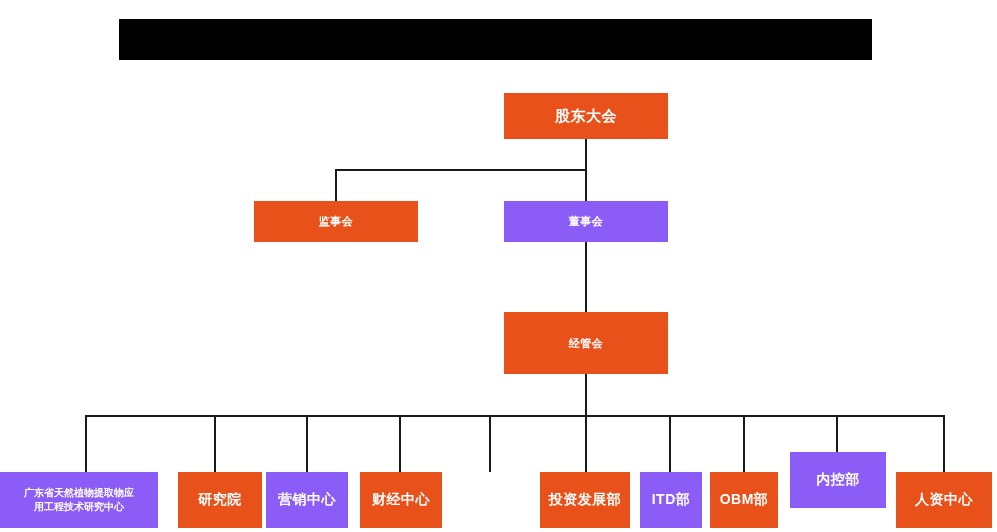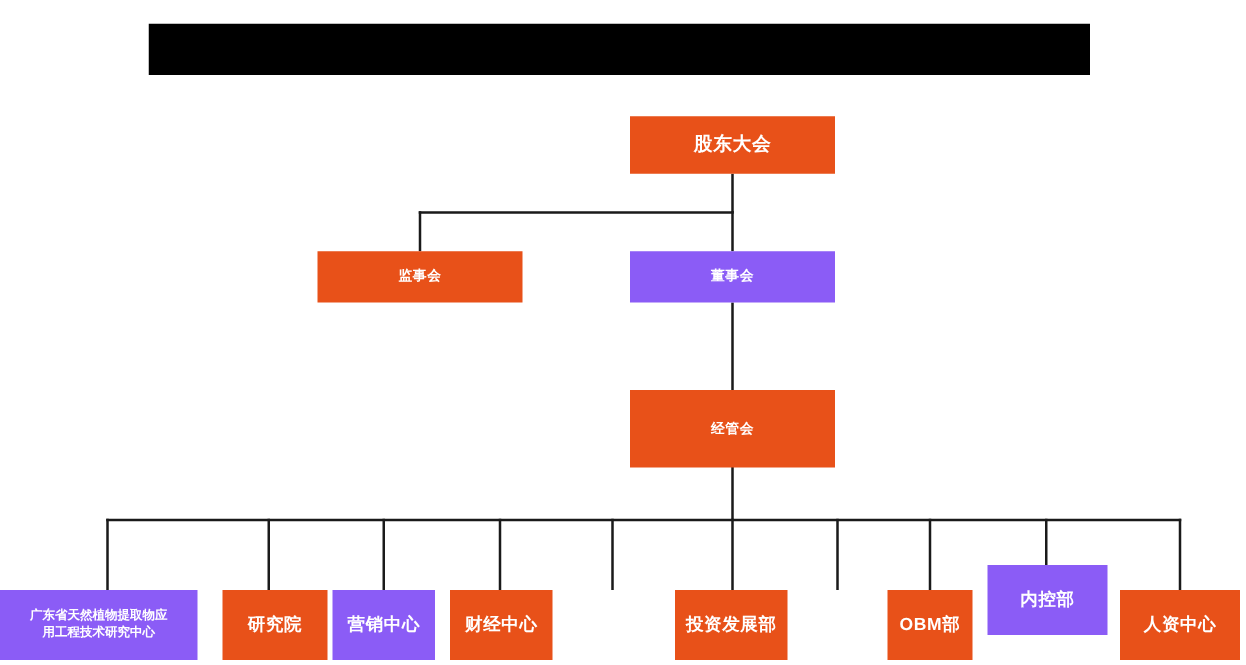--- a/index.html
+++ b/index.html
@@ -128,20 +128,23 @@
 
   <div class="node dark n-leaf" style="left:360px; top:472px; width:82px; height:56px;">
     <span class="label">财经中心</span>
   </div>
 
 
   <div class="node dark n-leaf" style="left:540px; top:472px; width:90px; height:56px;">
     <span class="label">投资发展部</span>
   </div>
 
+  <div class="node light n-leaf" style="left:640px; top:472px; width:62px; height:56px;">
+    <span class="label">ITD部</span>
+  </div>
 
   <div class="node dark n-leaf" style="left:710px; top:472px; width:68px; height:56px;">
     <span class="label">OBM部</span>
   </div>
 
   <div class="node light n-leaf" style="left:790px; top:452px; width:96px; height:56px;">
     <span class="label">内控部</span>
   </div>
 
   <div class="node dark n-leaf" style="left:896px; top:472px; width:96px; height:56px;">

